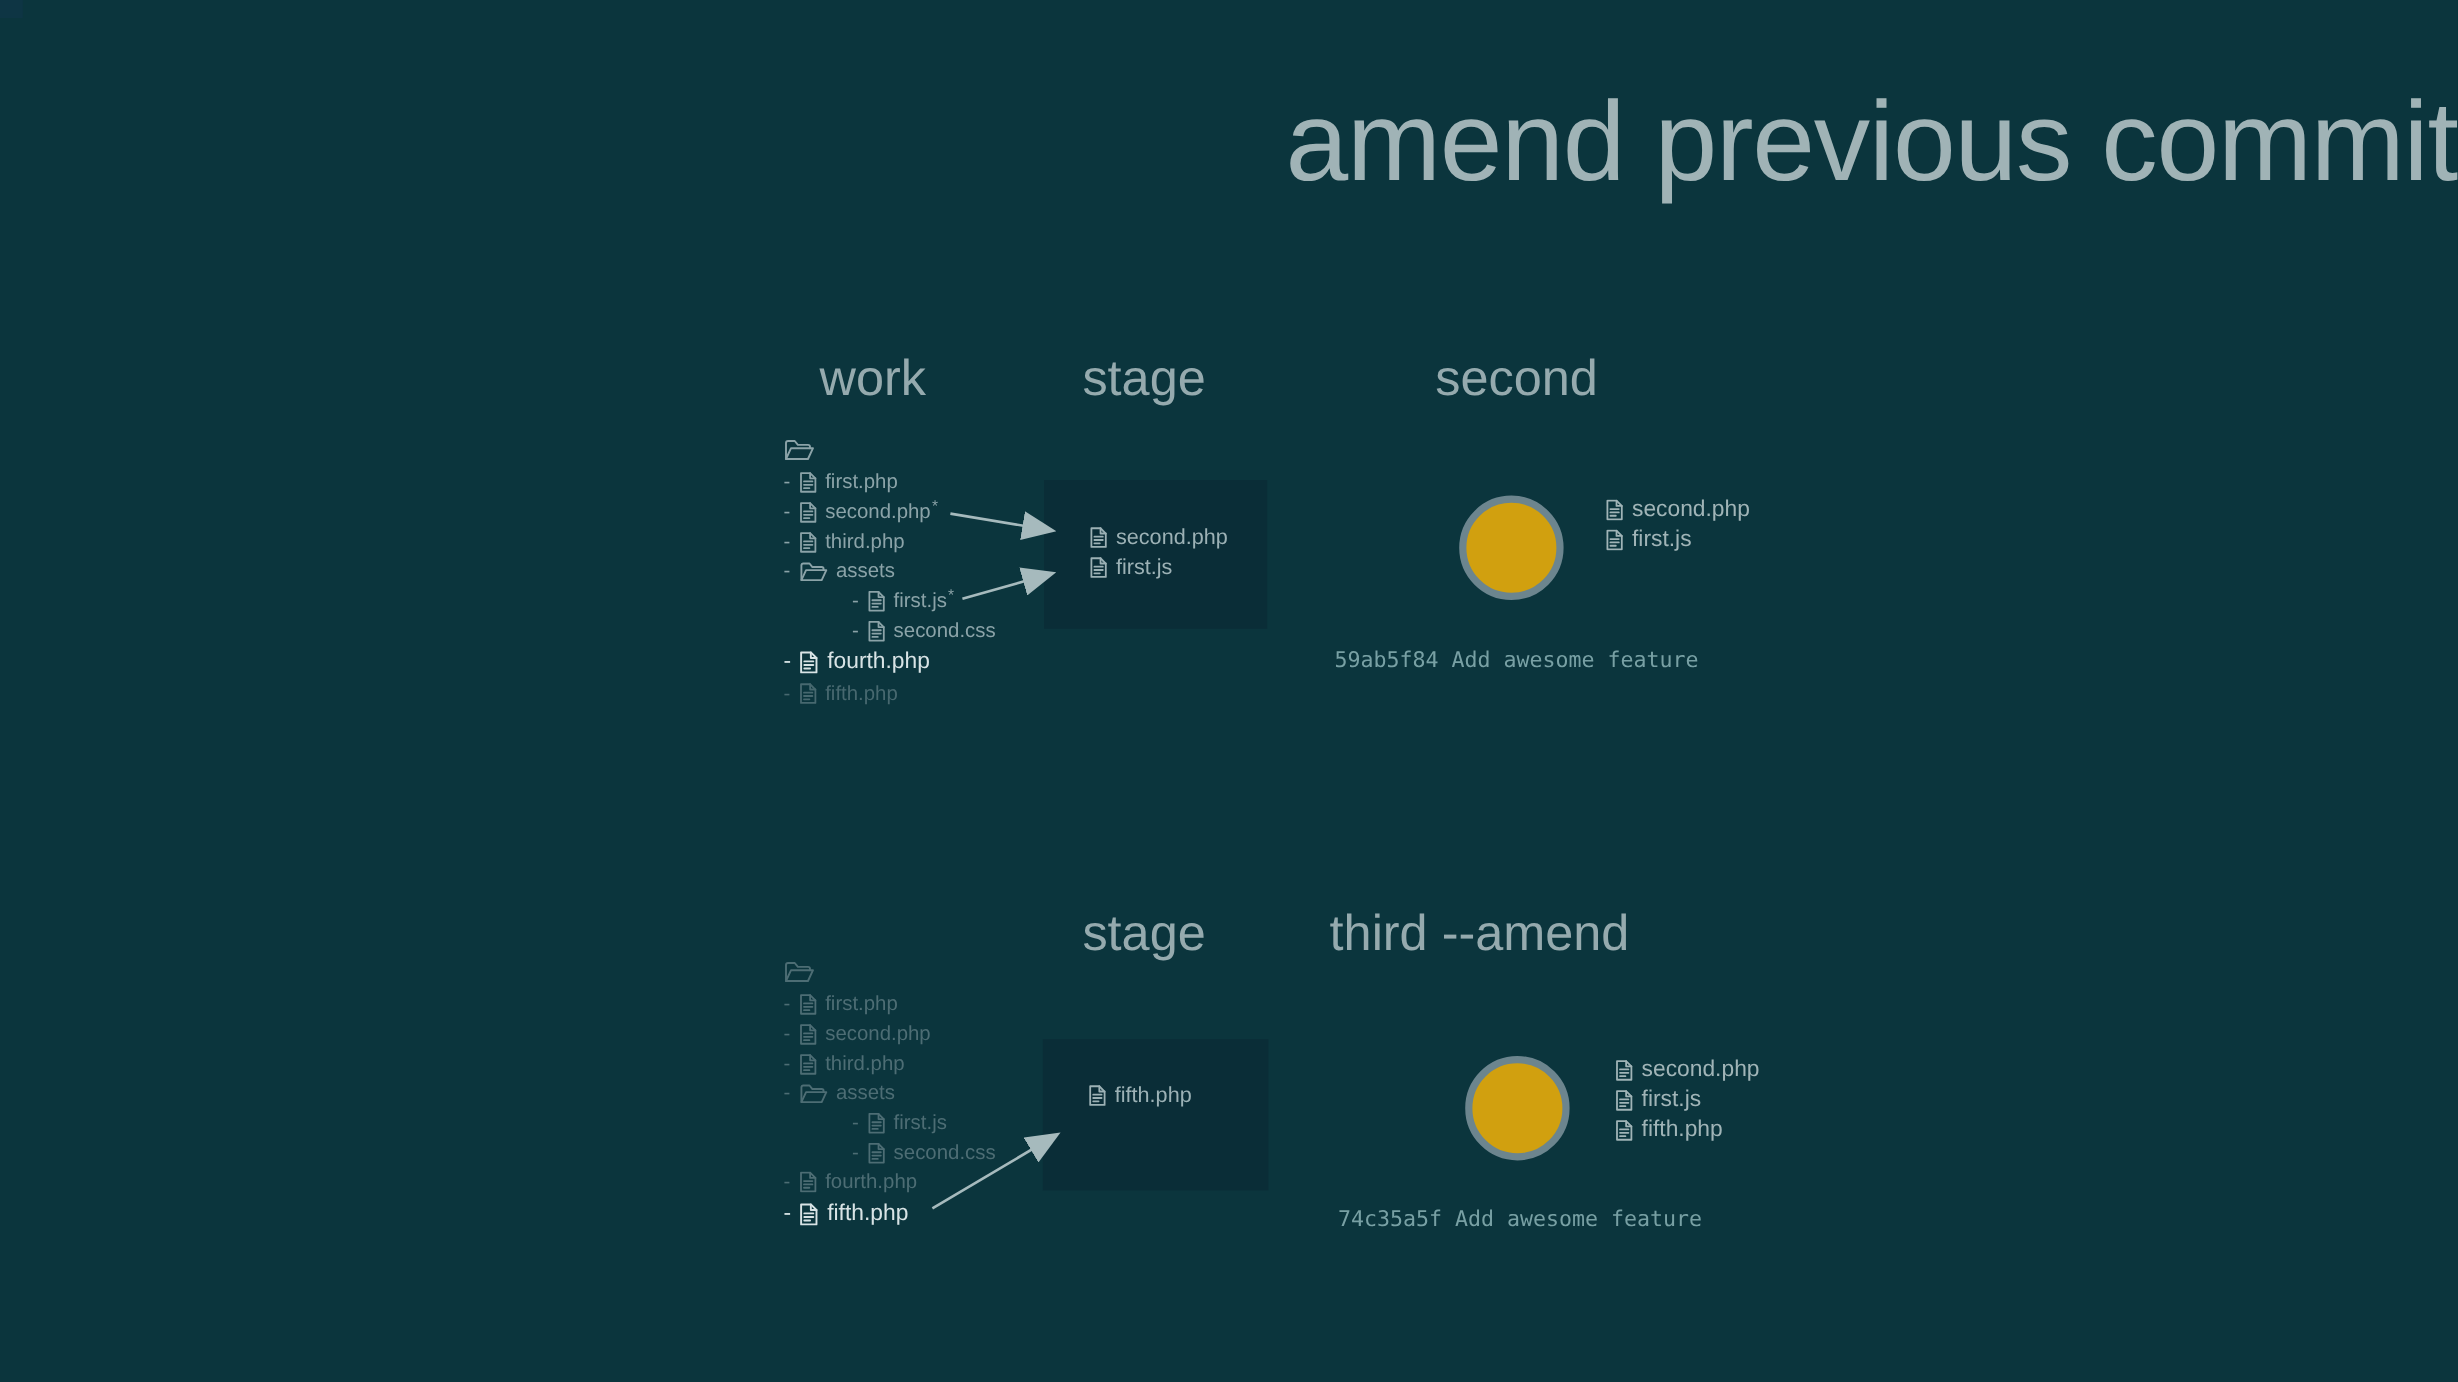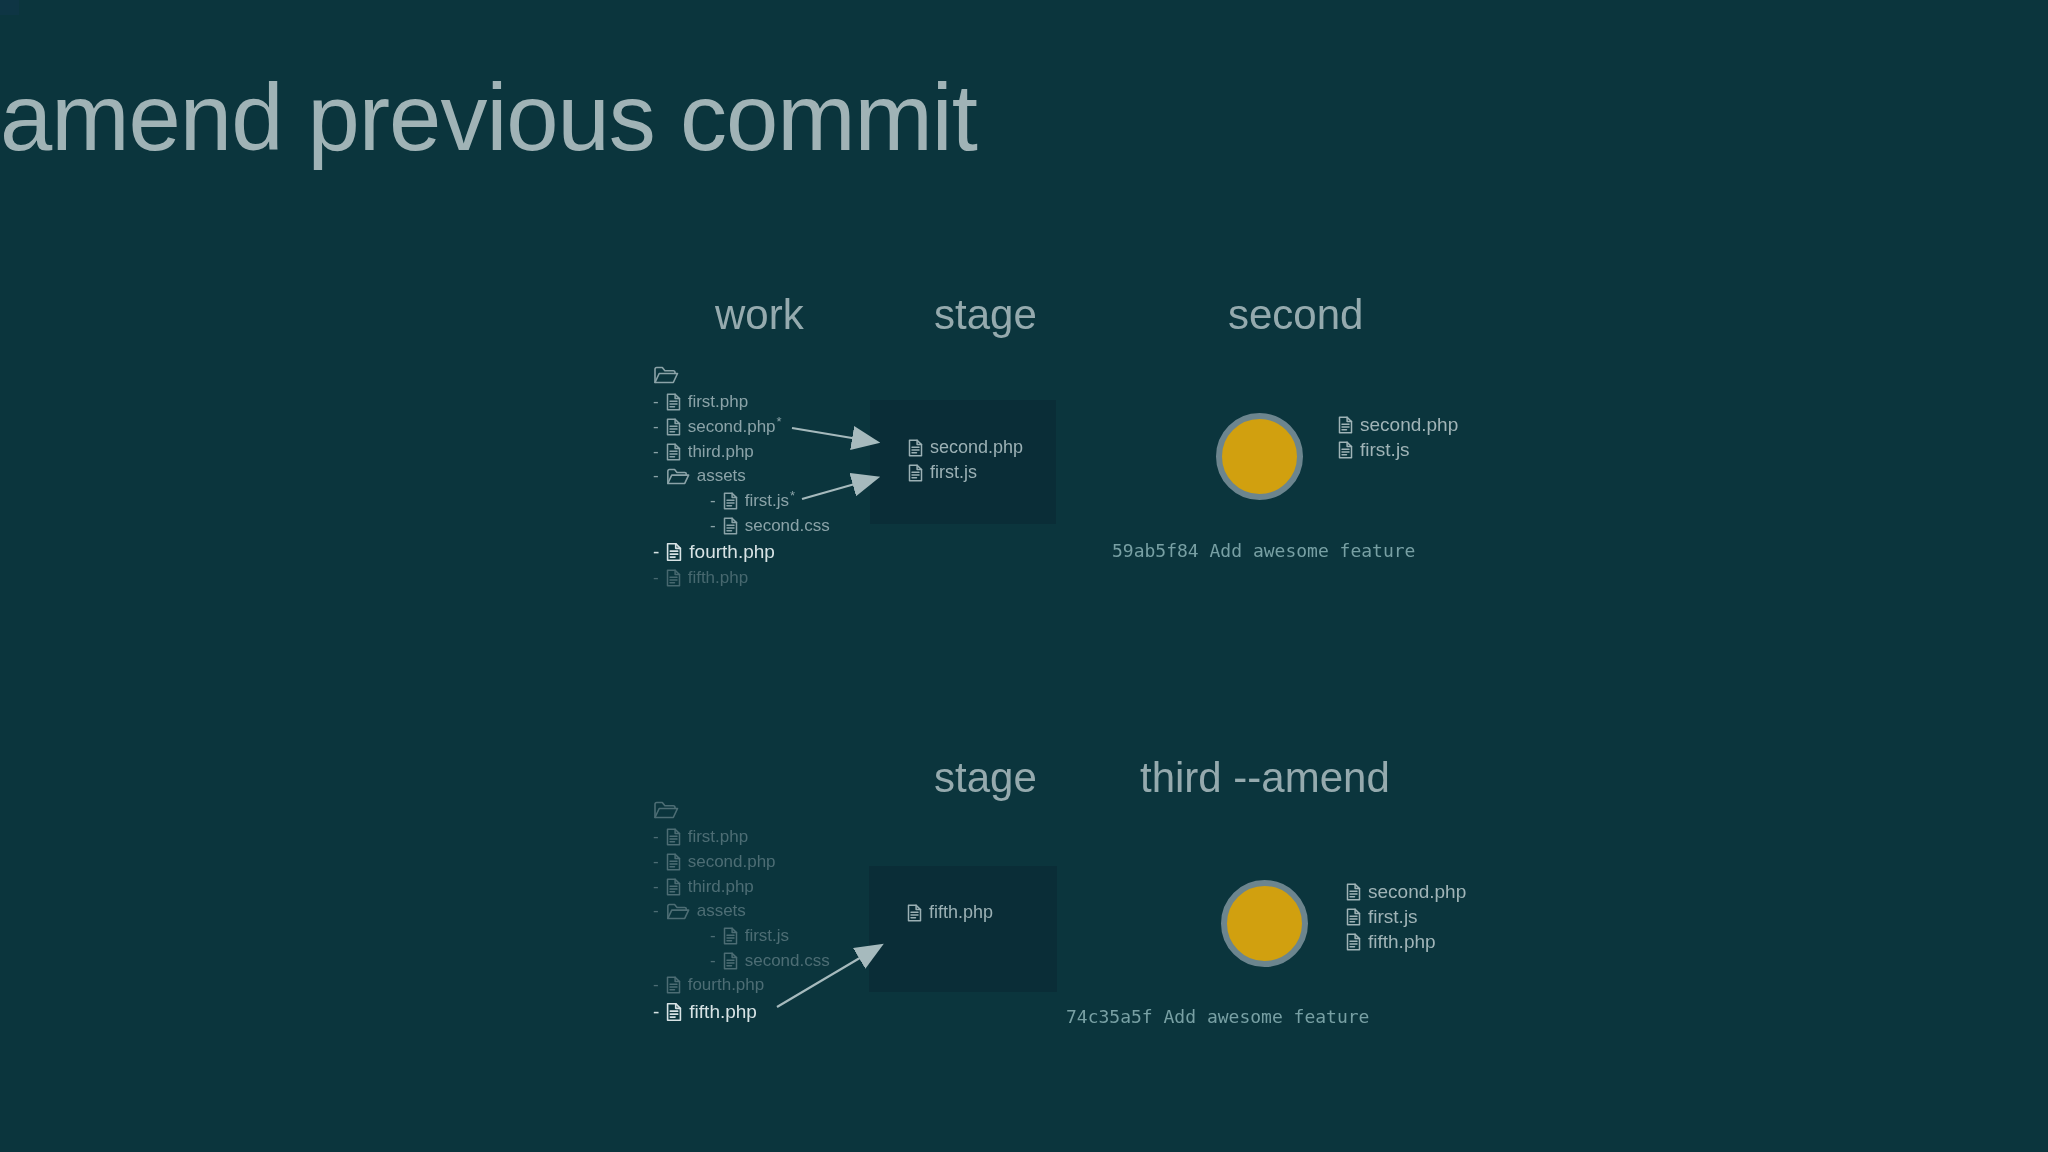--- a/index.html
+++ b/index.html
@@ -1,23 +1,23 @@
 <!DOCTYPE html>
 <html><head>
 <meta charset="utf-8">
 <style>
   html,body{margin:0;padding:0;background:#0b353d;}
   #canvas{position:relative;width:2048px;height:1152px;background:#0b353d;overflow:hidden;
           font-family:"Liberation Sans",sans-serif;}
   .corner-artifact{position:absolute;left:0;top:0;width:19px;height:15px;background:#0e3544;}
 
-  .title{position:absolute;left:0;top:66px;width:2048px;text-align:left;
+  .title{position:absolute;left:0;top:66px;width:2048px;text-align:right;
          font-size:94px;font-weight:300;letter-spacing:-1px;color:#a0b3b6;line-height:1.1;}
 
-  .col-header{position:absolute;font-size:42px;font-weight:300;color:#95aaae;line-height:1.1;white-space:nowrap;margin-left:32px;}
+  .col-header{position:absolute;font-size:42px;font-weight:300;color:#95aaae;line-height:1.1;white-space:nowrap;}
 
   
   .tree{position:absolute;font-size:17px;color:#8ba3a8;}
   .tree-row{height:24.7px;display:flex;align-items:center;white-space:nowrap;}
   .tree-row.root{height:30px;}
   .tree-row.indent{margin-left:57px;}
   .tree-row.bright{color:#d8e3e5;font-size:19px;height:28px;}
   .tree-row.dim{color:#47686f;}
   .tree.dimmed .tree-row{color:#4d6d74;}
   .tree.dimmed .tree-row.bright{color:#d8e3e5;}
@@ -393,21 +393,21 @@
             <path d="M1.5 1.2 h7.6 l4.4 4.4 v11.2 h-12 z"></path>
             <path d="M9.1 1.2 v4.4 h4.4"></path>
             <path d="M4 8.2 h7"></path>
             <path d="M4 11 h7"></path>
             <path d="M4 13.8 h4.5"></path>
           </svg>
         </span>
       <span>fifth.php</span>
     </div>
   </div>
-  <div class="commit-msg" style="left:1066px;top:1006px">74c35a5f Add awesome feature</div>
+  <div class="commit-msg" style="left:1115px;top:1006px">74c35a5f Add awesome feature</div>
 
   <svg class="arrows" width="2048" height="1152">
     <defs>
       <marker id="ah" markerWidth="13" markerHeight="11" refX="11" refY="5.5" orient="auto">
         <path d="M0 0 L13 5.5 L0 11 z" fill="#a6babd"></path>
       </marker>
     </defs>
     <line x1="792" y1="428" x2="876" y2="442" stroke="#a6babd" stroke-width="2.2" marker-end="url(#ah)"></line>
     <line x1="802" y1="499" x2="876" y2="478" stroke="#a6babd" stroke-width="2.2" marker-end="url(#ah)"></line>
     <line x1="777" y1="1007" x2="880" y2="946" stroke="#a6babd" stroke-width="2.2" marker-end="url(#ah)"></line>

